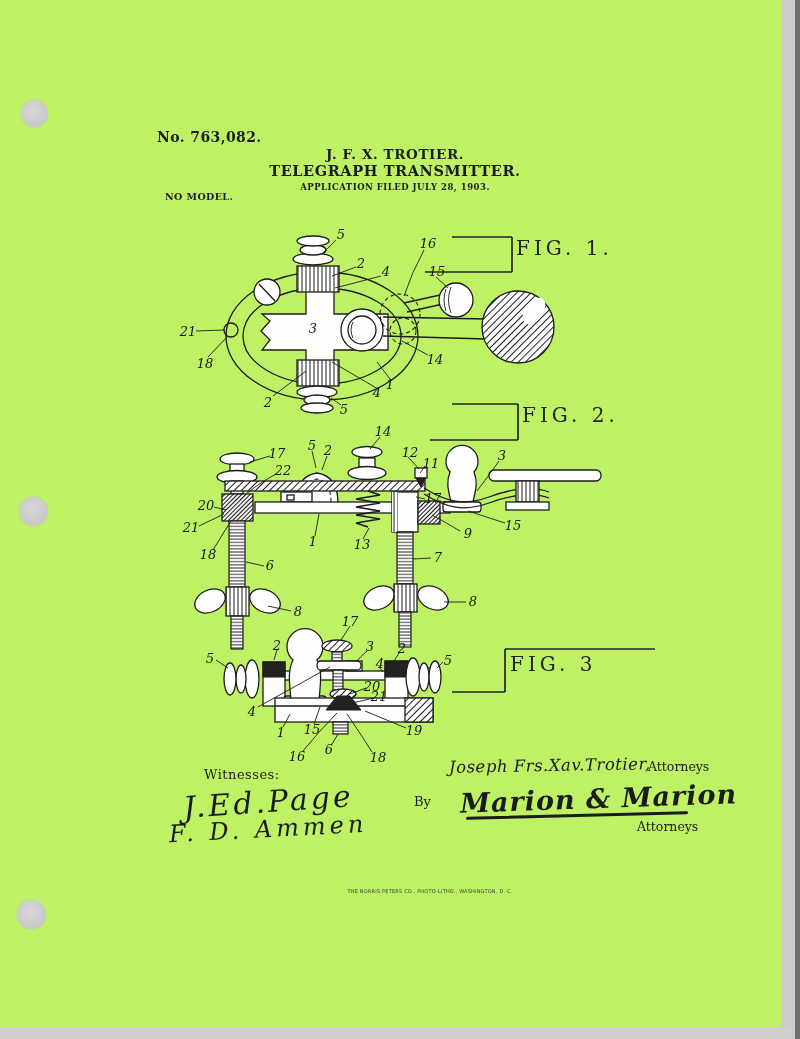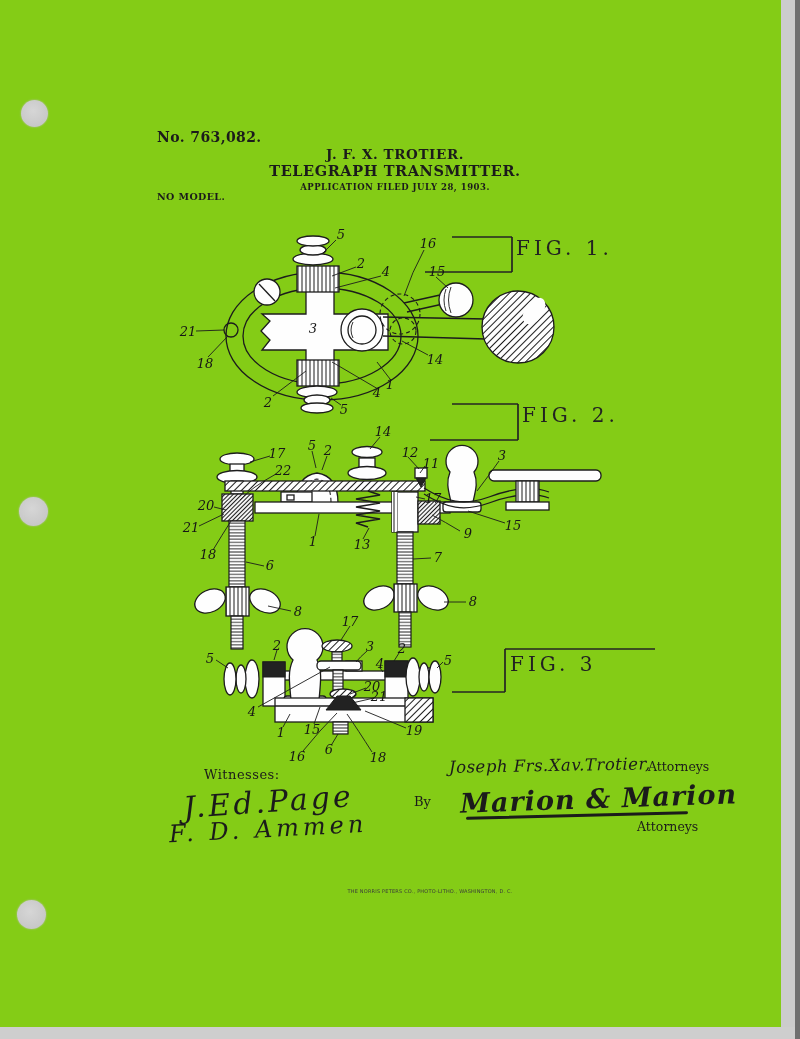--- a/index.html
+++ b/index.html
@@ -1,31 +1,31 @@
 <!DOCTYPE html>
 <html><head>
 <meta charset="utf-8">
 <style>
   html,body{margin:0;padding:0;background:#ffffff;}
-  .page{position:relative;width:800px;height:1039px;background:#84cc16;overflow:hidden;
+  .page{position:relative;width:800px;height:1039px;background:#bef264;overflow:hidden;
         font-family:"DejaVu Serif","Liberation Serif",serif;color:#1b1b1b;}
   .abs{position:absolute;white-space:nowrap;}
   
   .edge-right{position:absolute;left:781px;top:0;width:15px;height:1039px;background:#cccccc;}
   .edge-right-dark{position:absolute;left:795px;top:0;width:5px;height:1039px;background:#6f6f6f;}
   .edge-bottom{position:absolute;left:0;top:1027px;width:800px;height:12px;background:#cecece;}
   .hole{position:absolute;border-radius:50%;background:radial-gradient(circle at 45% 40%,#d6d6d6,#c2c2c2);box-shadow:0 0 2px #bdbdbd;}
   
   .pat-no{left:157px;top:129px;font-size:14px;font-weight:bold;letter-spacing:.4px;}
   .pat-date{left:471px;top:118px;font-size:14px;font-weight:bold;letter-spacing:.4px;}
   .center-block{left:160px;top:0;width:470px;text-align:center;}
   .inv-line{top:146px;font-size:13.5px;font-weight:bold;letter-spacing:.6px;}
   .title-line{top:162px;font-size:14.5px;font-weight:bold;letter-spacing:.6px;text-align:center;}
   .app-line{top:182px;font-size:8.5px;font-weight:bold;letter-spacing:.5px;}
-  .no-model{left:157px;top:191px;font-size:9.5px;font-weight:bold;letter-spacing:.4px;}
+  .no-model{left:165px;top:191px;font-size:9.5px;font-weight:bold;letter-spacing:.4px;}
   
   .figlab{font-size:20px;letter-spacing:4px;color:#222;}
   
   .ref{position:absolute;transform:translate(-50%,-50%);font-style:italic;font-size:13px;
        font-family:"DejaVu Serif",serif;color:#161616;}
   
   .script{font-style:italic;font-family:"DejaVu Serif",serif;}
   .witnesses{left:204px;top:767px;font-size:13px;letter-spacing:.5px;}
   .wit1{left:183px;top:784px;font-size:30px;letter-spacing:3px;transform:rotate(-4deg);}
   .wit2{left:169px;top:815px;font-size:24px;letter-spacing:4px;transform:rotate(-3deg);}

